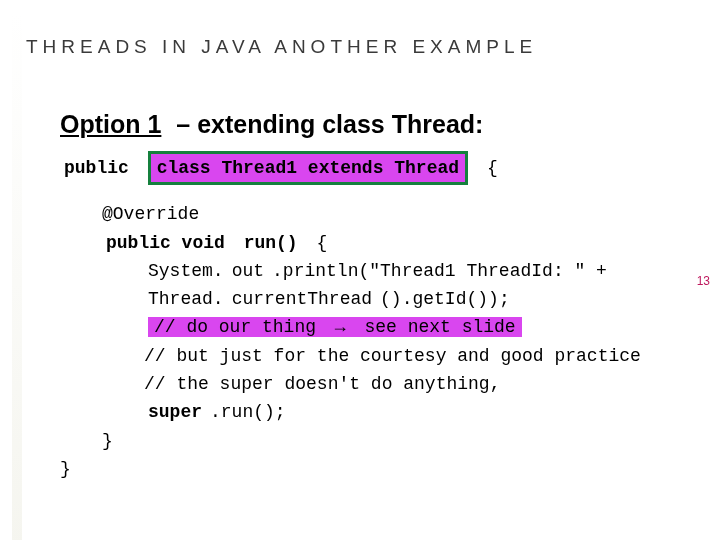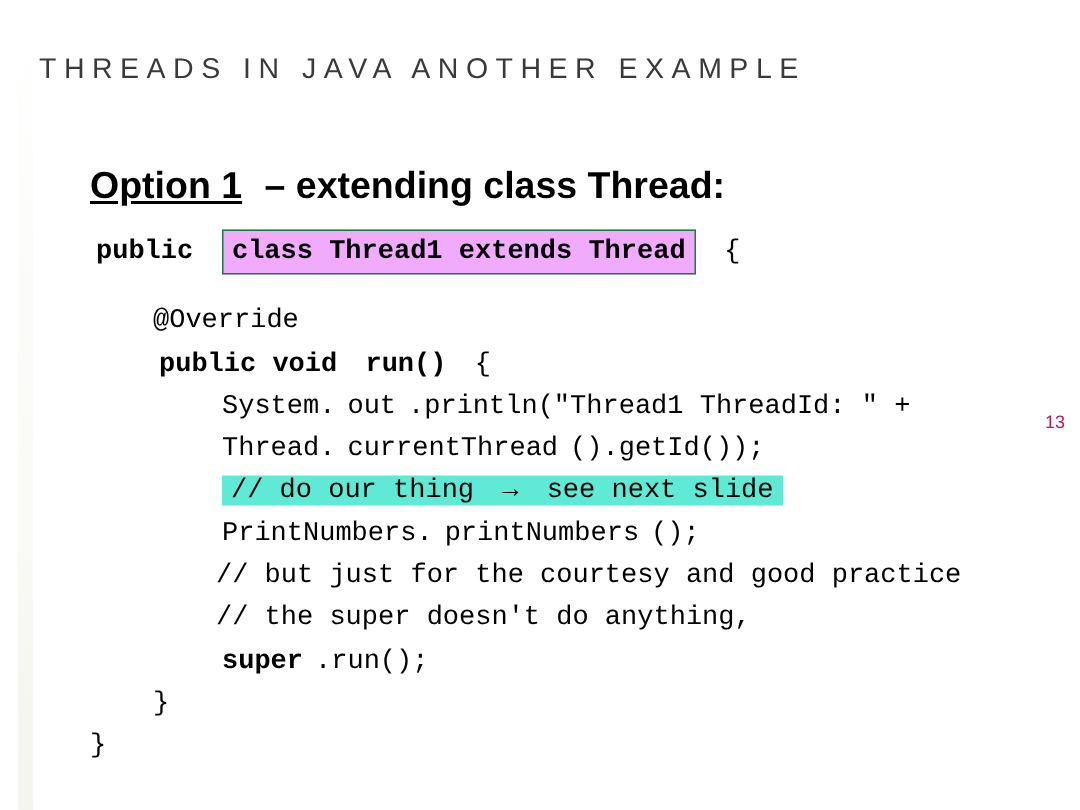--- a/index.html
+++ b/index.html
@@ -37,26 +37,26 @@
     left: 44px;
     font-family: "Courier New", Courier, monospace;
     font-size: 18px;
     line-height: 1.35;
     color: #000;
   }
   .code-block .kw { font-weight: bold; }
   .code-block .method { font-weight: bold; }
   .code-block .italic { }
   .hl1 {
-    background: #f0abfc;
-    border: 1px solid #15803d;
+    background: #d946ef;
+    border: 3px solid #15803d;
     padding: 4px 2px;
   }
   .hl2 {
-    background: #5eead4;
+    background: #d946ef;
     padding: 0 2px;
   }
   .indent1 { padding-left: 42px; display: block; }
   .indent2 { padding-left: 84px; display: block; }
   .page-number {
     position: absolute;
     right: 14px;
     top: 262px;
     font-size: 12px;
     color: #be185d;
@@ -92,23 +92,20 @@
   </span>
   <span class="indent2">
     <span>System.</span><span class="italic">out</span><span>.println("Thread1 ThreadId: " +</span>
   </span>
   <span class="indent2">
     <span>Thread.</span><span class="italic">currentThread</span><span>().getId());</span>
   </span>
   <span class="indent2">
     <span class="hl2"><span>// do our thing </span><span>→</span><span> see next slide</span></span>
   </span>
-  <span class="indent2">
-    <span>PrintNumbers.</span><span class="italic">printNumbers</span><span>();</span>
-  </span>
   <span class="indent2">// but just for the courtesy and good practice</span>
   <span class="indent2">// the super doesn't do anything,</span>
   <span class="indent2">
     <span class="kw">super</span><span>.run();</span>
   </span>
   <span class="indent1">}</span>
   <div>}</div>
 </div>
 
 <div class="page-number">13</div>

